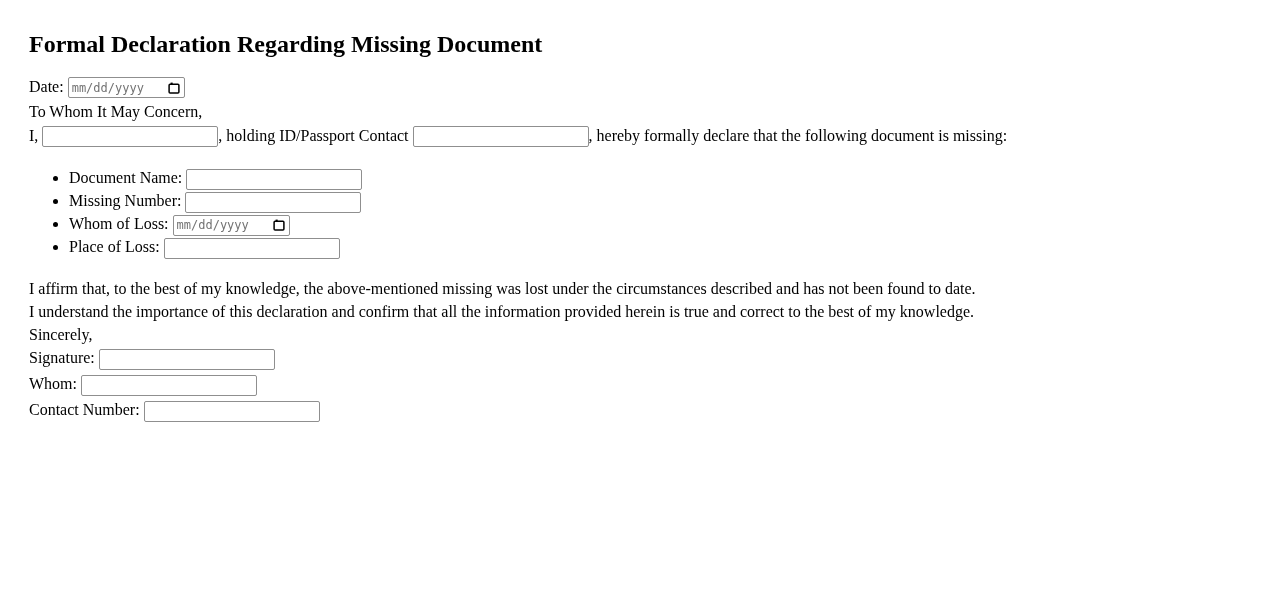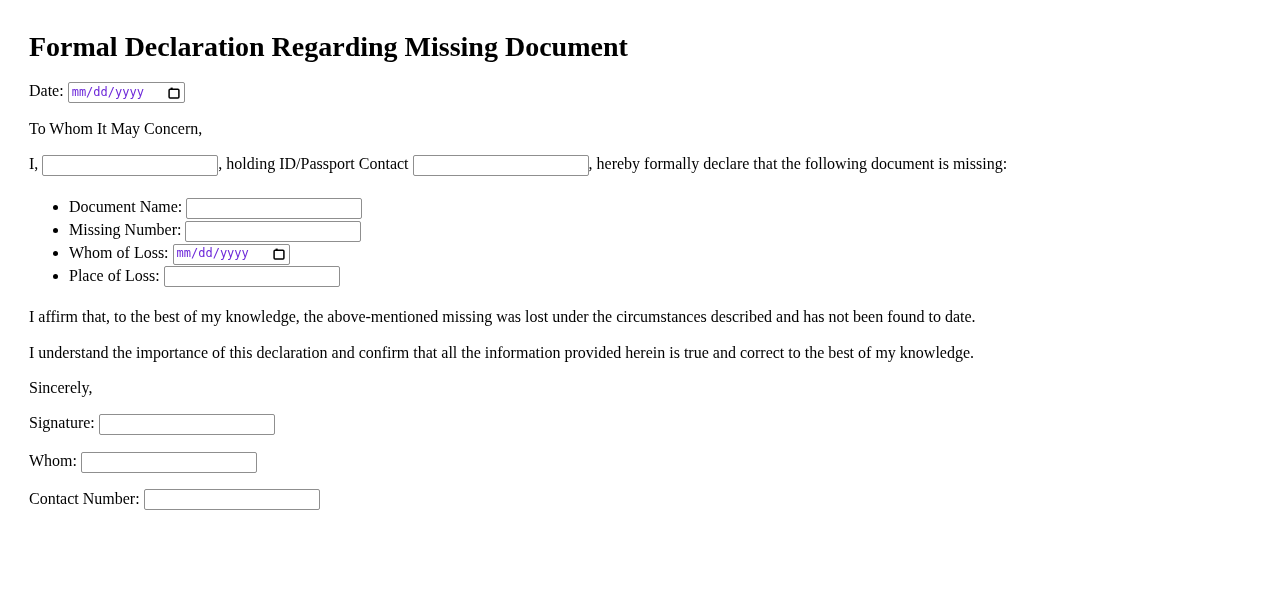--- a/index.html
+++ b/index.html
@@ -5,45 +5,45 @@
   * { box-sizing: content-box; }
   html, body { margin: 0; background: #ffffff; }
   body {
     width: 1278px; height: 601px; overflow: hidden;
     font-family: "Liberation Serif", serif;
     font-size: 16px; color: #000;
     padding: 21px 29px 0 29px;
     box-sizing: border-box;
   }
   h1.doc-title {
-    font-size: 28px; font-weight: bold;
+    font-size: 24px; font-weight: bold;
     margin: 10px 0 18px 0; line-height: 1.15;
   }
-  p { margin: 16px 0; line-height: 1.2; }
+  p { margin: 4px 0; line-height: 1.2; }
   ul.doc-list { margin: 20px 0; padding-left: 40px; }
   ul.doc-list li { line-height: 1.32; }
   .lbl { margin-right: 4px; }
   input.txt {
     width: 176px; height: 21px;
     box-sizing: border-box;
     border: 1px solid #8f8f8f; border-radius: 2px;
     background: #fff; padding: 1px 2px;
     font: 13px "Liberation Sans", sans-serif;
     vertical-align: middle; margin: 0;
   }
   .date-input {
     display: inline-flex; align-items: center; justify-content: space-between;
     width: 117px; height: 21px; box-sizing: border-box;
     border: 1px solid #8f8f8f; border-radius: 2px;
     background: #fff; padding: 0 4px 0 3px;
     vertical-align: middle; cursor: default;
   }
   .date-input .date-ph {
     font-family: "DejaVu Sans Mono", monospace;
-    font-size: 12px; color: #6d28d9; letter-spacing: 0px; white-space: nowrap;
+    font-size: 12px; color: #737373; letter-spacing: 0px; white-space: nowrap;
   }
   .date-input svg { display: block; }
 </style>
 </head>
 <body>
 
 <h1 class="doc-title">Formal Declaration Regarding Missing Document</h1>
 
 <p>
   <span class="lbl">Date:</span><span class="date-input">

